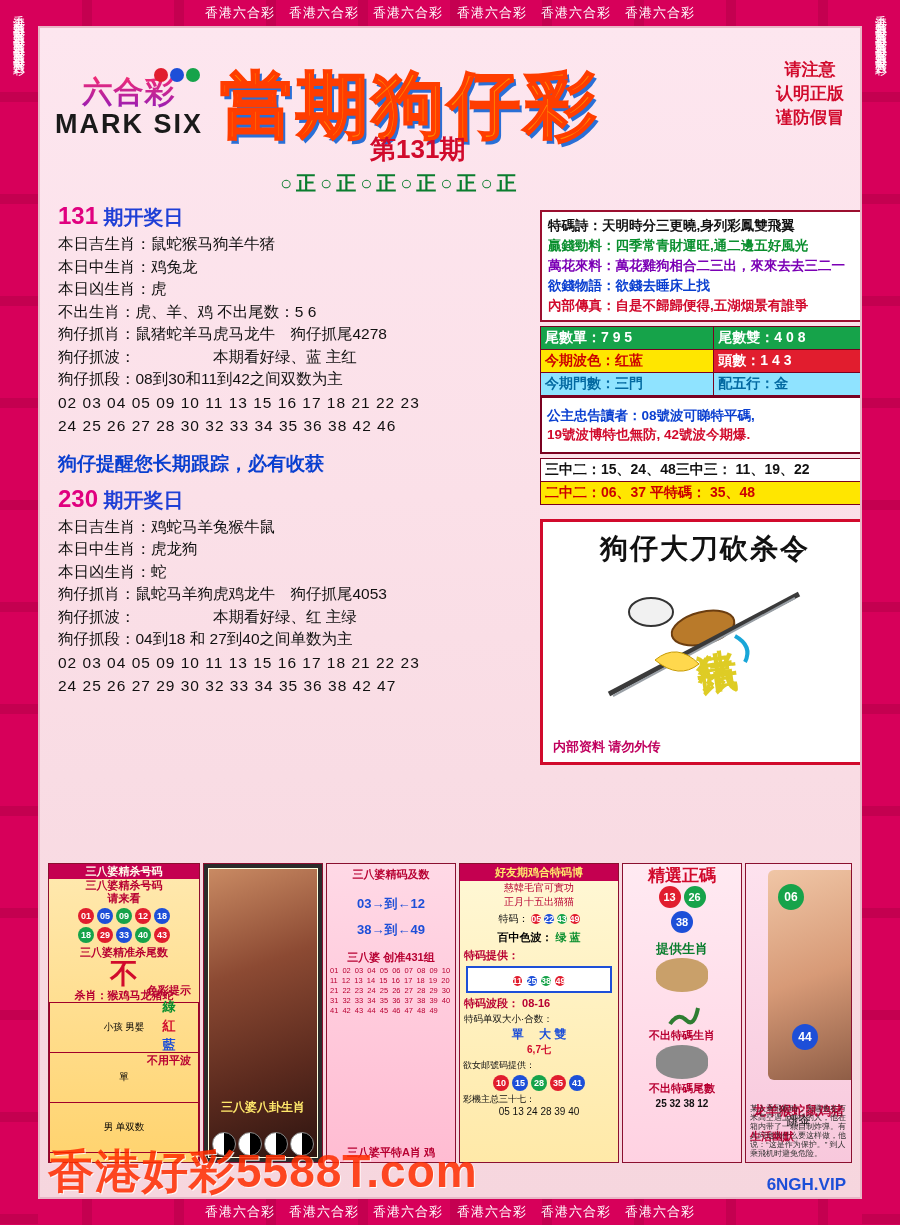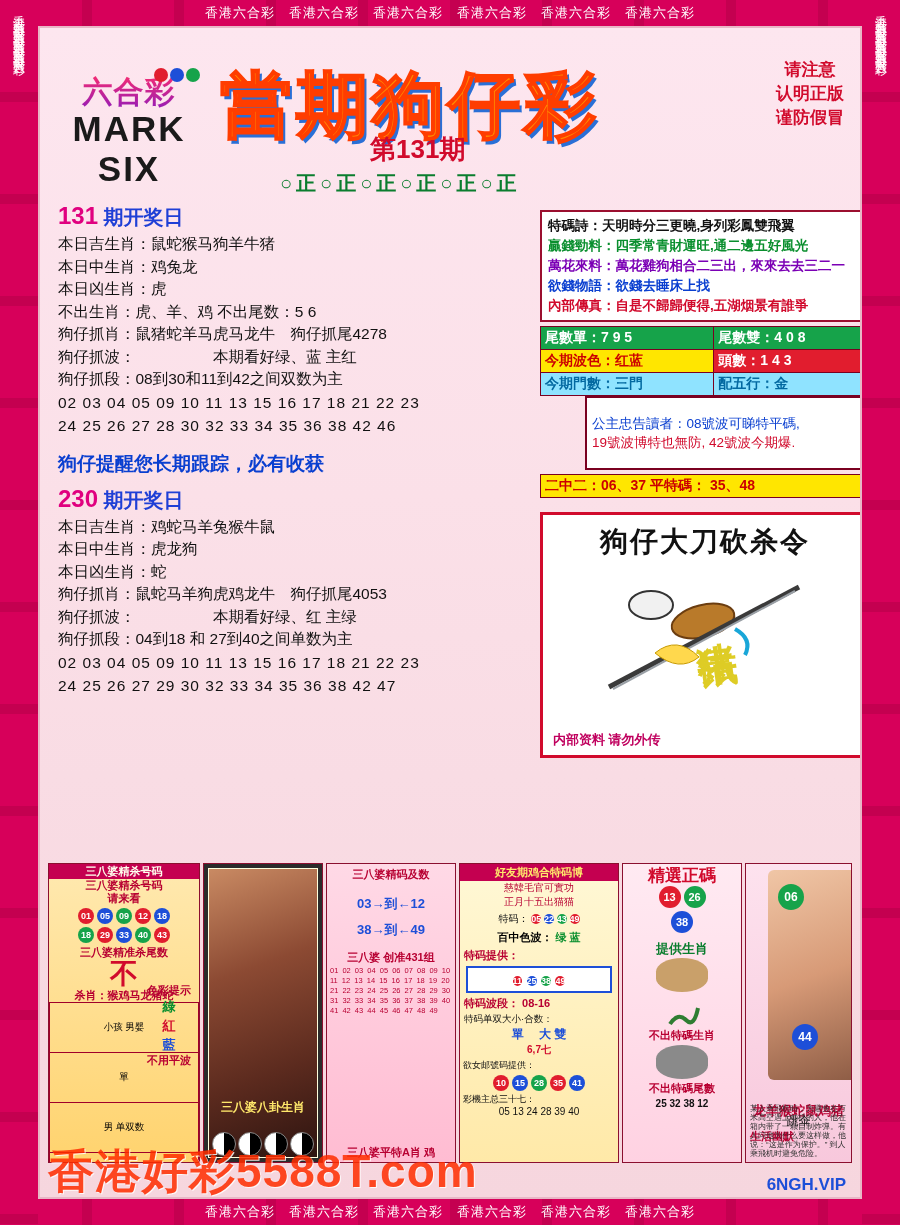--- a/index.html
+++ b/index.html
@@ -45,21 +45,21 @@
   }
   
   .header{position:relative;height:168px;}
   .logo{
     position:absolute;left:14px;top:44px;width:150px;text-align:center;
   }
   .logo .cn{font-size:30px;font-weight:bold;
     background:linear-gradient(180deg,#ff2d6b,#8a1bbf);
     -webkit-background-clip:text;background-clip:text;color:transparent;
     letter-spacing:1px;}
-  .logo .en{font-size:35px;font-weight:bold;color:#1a1a1a;letter-spacing:2px;margin-top:-4px;}
+  .logo .en{font-size:27px;font-weight:bold;color:#1a1a1a;letter-spacing:2px;margin-top:-4px;}
   .logo .dots{position:absolute;right:4px;top:-4px;}
   .dot{display:inline-block;width:14px;height:14px;border-radius:50%;margin-left:2px;}
   .title-main{
     position:absolute;left:180px;top:30px;
     font-size:72px;font-weight:bold;letter-spacing:4px;
     color:#ff8a00;
     -webkit-text-stroke:2px #ff3d00;
     text-shadow:3px 4px 0 #2a6fd6, 0 0 2px #fff;
     font-family:"DejaVu Sans", sans-serif;
   }
@@ -95,22 +95,22 @@
   .p4{color:#0a3fd0;}
   .p5{color:#d10a2c;}
   .info-table{width:100%;border-collapse:collapse;margin-top:4px;font-size:14px;font-weight:bold;}
   .info-table td{border:1px solid #7a0020;padding:2px 4px;white-space:nowrap;}
   .bg-green{background:#16a34a;color:#fff;}
   .bg-yellow{background:#ffe600;color:#c00;}
   .bg-red{background:#e11d2e;color:#fff;}
   .bg-cyan{background:#8fe3ff;color:#0369a1;}
   .bg-white{background:#fff;color:#111;}
   .note-box{
-    border:2px solid #7a0020;background:#fff;padding:16px 5px;box-sizing:border-box;
-    font-size:13.5px;line-height:19px;color:#0a3fd0;font-weight:normal;margin-left:45px;
+    border:2px solid #7a0020;background:#fff;padding:8px 5px;box-sizing:border-box;
+    font-size:13.5px;line-height:19px;color:#0a3fd0;font-weight:bold;
   }
   .note-box .r{color:#d10a2c;}
   .knife-box{
     margin-top:14px;border:3px solid #d10a2c;background:#fff;height:240px;position:relative;overflow:hidden;
   }
   .knife-title{
     text-align:center;font-size:28px;font-weight:bold;color:#111;margin-top:8px;letter-spacing:2px;
   }
   .knife-svg{position:absolute;left:50%;top:54px;transform:translateX(-50%);}
   .knife-word{
@@ -276,20 +276,23 @@
         </tbody>
           </table>
 
         <div class="note-box">
           <div>公主忠告讀者：08號波可睇特平碼,</div>
           <div class="r">19號波博特也無防, 42號波今期爆.</div>
         </div>
 
         <table class="info-table">
           <tbody>
+              <tr>
+            <td class="bg-white">三中二：15、24、48三中三： 11、19、22</td>
+          </tr>
           <tr>
             <td class="bg-yellow">二中二：06、37    平特碼： 35、48</td>
           </tr>
         </tbody>
           </table>
 
         <div class="knife-box">
           <div class="knife-title">狗仔大刀砍杀令</div>
           <svg class="knife-svg" width="240" height="150">
             <ellipse cx="66" cy="36" rx="22" ry="14" fill="#f1f1f1" stroke="#333" stroke-width="2"></ellipse>

